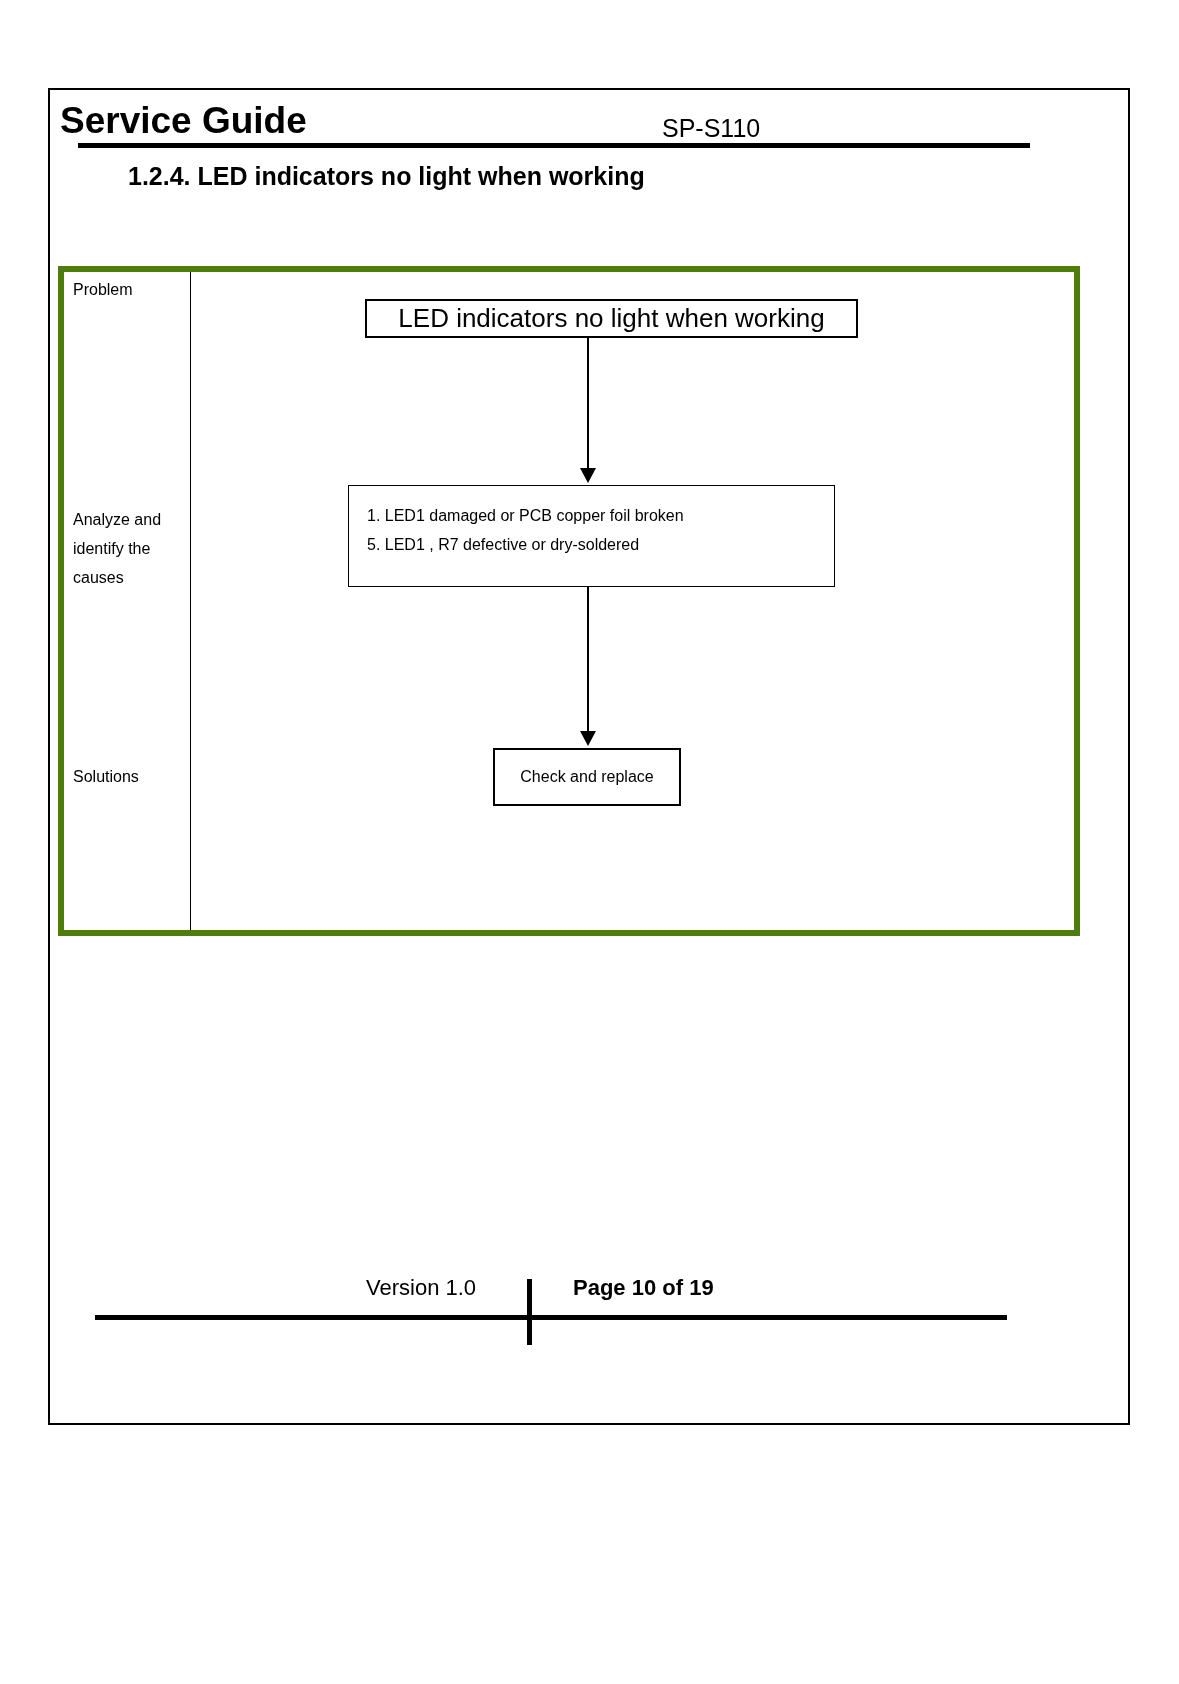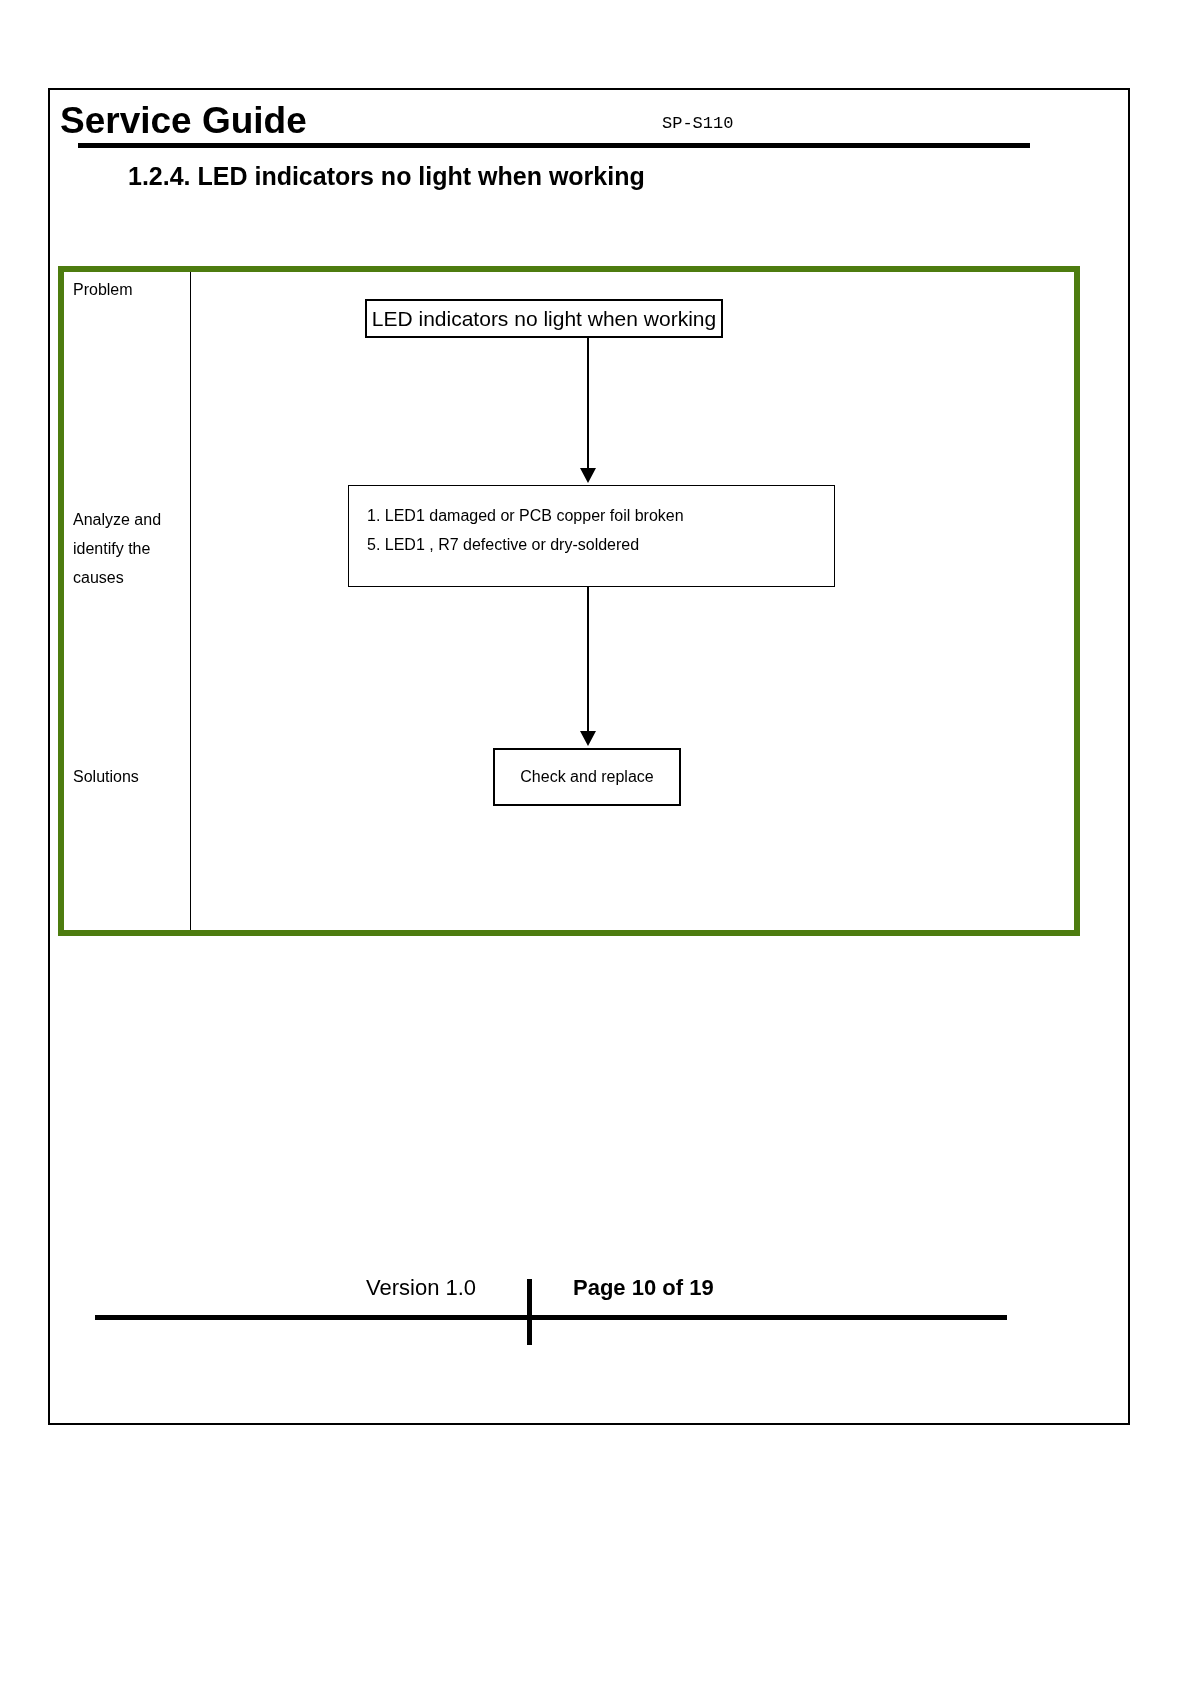--- a/index.html
+++ b/index.html
@@ -41,23 +41,22 @@
     top: 10px;
     font-size: 37px;
     font-weight: bold;
     letter-spacing: 0px;
     white-space: nowrap;
   }
   #header-model {
     position: absolute;
     left: 612px;
     top: 24px;
-    font-size: 17px;
-    white-space: nowrap;
-    font-family: Liberation Mono, monospace;
+    font-size: 25px;
+    white-space: nowrap;
   }
   #header-rule {
     position: absolute;
     left: 28px;
     top: 53px;
     width: 952px;
     height: 5px;
     background: #000000;
   }
 
@@ -112,26 +111,26 @@
   
   .flow-box {
     position: absolute;
     border: 2px solid #000000;
     box-sizing: border-box;
     background: #ffffff;
   }
   #box-problem {
     left: 174px;
     top: 27px;
-    width: 358px;
+    width: 493px;
     height: 39px;
     display: flex;
     align-items: center;
     justify-content: center;
-    font-size: 21px;
+    font-size: 26px;
     white-space: nowrap;
   }
   #box-causes {
     left: 157px;
     top: 213px;
     width: 487px;
     height: 102px;
     border-width: 1px;
     padding: 15px 0 13px 18px;
   }

